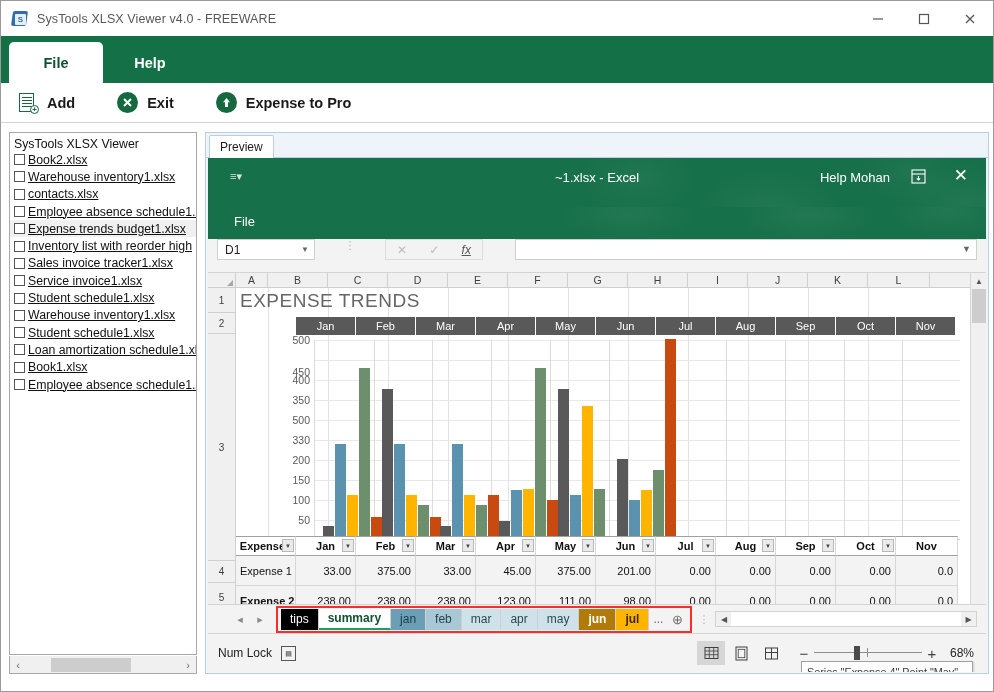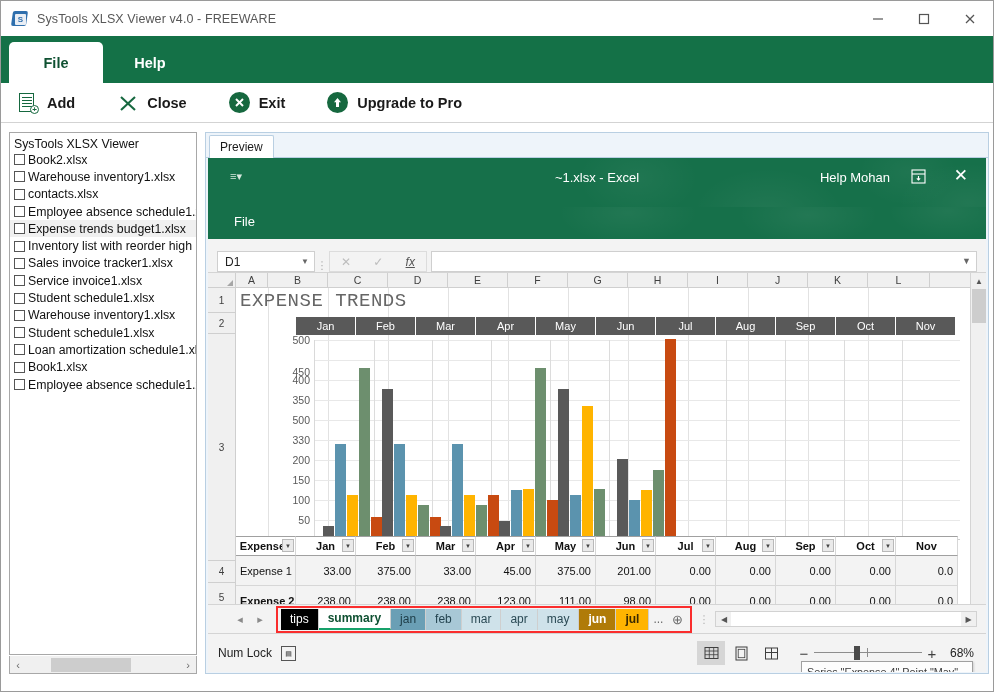--- a/index.html
+++ b/index.html
@@ -94,21 +94,21 @@
   .filepanel {
     position:absolute; left:8px; top:131px; width:188px; height:523px;
     border:1px solid #a8a8a8; background:#fff; overflow:hidden;
   }
   .fp-root {
     font-size:12.3px; color:#111; padding:3px 0 0 4px; height:18px; line-height:16px;
     white-space:nowrap;
   }
   .fp-item {
     display:flex; align-items:center; height:17.3px; padding-left:4px;
-    font-size:12.3px; color:#111; white-space:nowrap; overflow:hidden;
+    font-size:12.3px; color:#111; white-space:nowrap; overflow:hidden;text-decoration:underline;
   }
   .fp-item.sel { background:#f0f0f0; }
   .fp-cb {
     width:11px; height:11px; border:1px solid #555; background:#fff;
     margin-right:3px; flex:none;
   }
   .fp-hscroll {
     position:absolute; left:8px; top:655px; width:188px; height:18px;
     border:1px solid #a8a8a8; border-top:none; background:#f0f0f0;
     display:flex; align-items:center;
@@ -162,21 +162,21 @@
       radial-gradient(ellipse 60px 28px at 740px 4px, rgba(255,255,255,.05), rgba(255,255,255,0));
   }
   .xl-filetab span {
     position:absolute; left:26px; top:7px; color:#fff; font-size:13px;
   }
 
   
   .xl-fbar {
     position:absolute; left:0; top:81px; width:778px; height:34px;
     background:#f3f3f3; border-bottom:1px solid #d4d4d4;
-    display:flex; align-items:flex-end;
+    display:flex; align-items:flex-start;gap:28px;
   }
   .namebox {
     margin-left:9px; width:98px; height:21px; background:#fff;
     border:1px solid #cfcfcf; display:flex; align-items:center;
     font-size:12px; color:#222; padding-left:7px; position:relative;
   }
   .namebox .cv { position:absolute; right:5px; top:5px; font-size:8px; color:#666; }
   .fb-dots { width:14px; text-align:center; color:#b0b0b0; font-size:11px; letter-spacing:0; }
   .fb-btns {
     width:98px; height:21px; background:#f3f3f3; border:1px solid #dcdcdc;
@@ -216,21 +216,21 @@
   .sheetbody {
     position:absolute; left:28px; top:15px; width:734px; height:369px;
     background:#fff; overflow:hidden;
   }
   .vgrid { position:absolute; left:0; top:0; width:734px; height:369px; }
   .vgrid .vl { position:absolute; top:0; bottom:0; width:1px; background:#e2e2e2; }
 
   .title-cell {
     position:absolute; left:4px; top:2px;
     font-size:19px; color:#666; letter-spacing:.5px; font-weight:normal;
-    font-family:Liberation Mono, monospace;
+    font-family:Liberation Sans, sans-serif;
   }
   .monthrow { position:absolute; left:60px; top:29px; height:18px; display:flex; }
   .monthrow .m {
     width:60px; height:18px; background:#595959; color:#fff;
     font-size:11px; display:flex; align-items:center; justify-content:center;
     border-right:1px solid #fff;
   }
 
   
   .chart { position:absolute; left:30px; top:52px; width:694px; height:228px; }
@@ -391,29 +391,20 @@
         <span class="page"></span>
         <span class="ln" style="top:5px;"></span>
         <span class="ln" style="top:8px;"></span>
         <span class="ln" style="top:11px;"></span>
         <span class="ln" style="top:14px;"></span>
         <span class="plus">+</span>
       </span>
       <span class="lbl">Add</span>
     </div>
 
-    <div class="cmd" style="margin-left:22px;">
-      <span class="ic ic-x">
-        <svg width="22" height="22" viewBox="0 0 22 22">
-            <line x1="4" y1="5" x2="18" y2="18" stroke="#16683f" stroke-width="2.1"></line>
-            <line x1="18" y1="5" x2="4" y2="18" stroke="#16683f" stroke-width="2.1"></line>
-          </svg>
-      </span>
-      <span class="lbl">Close</span>
-    </div>
 
     <div class="cmd" style="margin-left:22px;">
       <span class="ic">
         <span class="ic-circ">
           <svg width="13" height="13" viewBox="0 0 13 13">
               <line x1="3" y1="3" x2="10" y2="10" stroke="#fff" stroke-width="1.9"></line>
               <line x1="10" y1="3" x2="3" y2="10" stroke="#fff" stroke-width="1.9"></line>
             </svg>
         </span>
       </span>
@@ -421,21 +412,21 @@
     </div>
 
     <div class="cmd" style="margin-left:22px;">
       <span class="ic">
         <span class="ic-circ">
           <svg width="13" height="13" viewBox="0 0 13 13">
               <path d="M6.5 2 L10 6.2 L8 6.2 L8 11 L5 11 L5 6.2 L3 6.2 Z" fill="#fff"></path>
             </svg>
         </span>
       </span>
-      <span class="lbl">Upgrade to Pro</span>
+      <span class="lbl">Expense to Pro</span>
     </div>
   </div>
 
   <div class="filepanel">
     <div class="fp-root">SysTools XLSX Viewer</div>
     <div id="filelist">
         <div class="fp-item">
           <span class="fp-cb"></span>
           <span>Book2.xlsx</span>
         </div>

